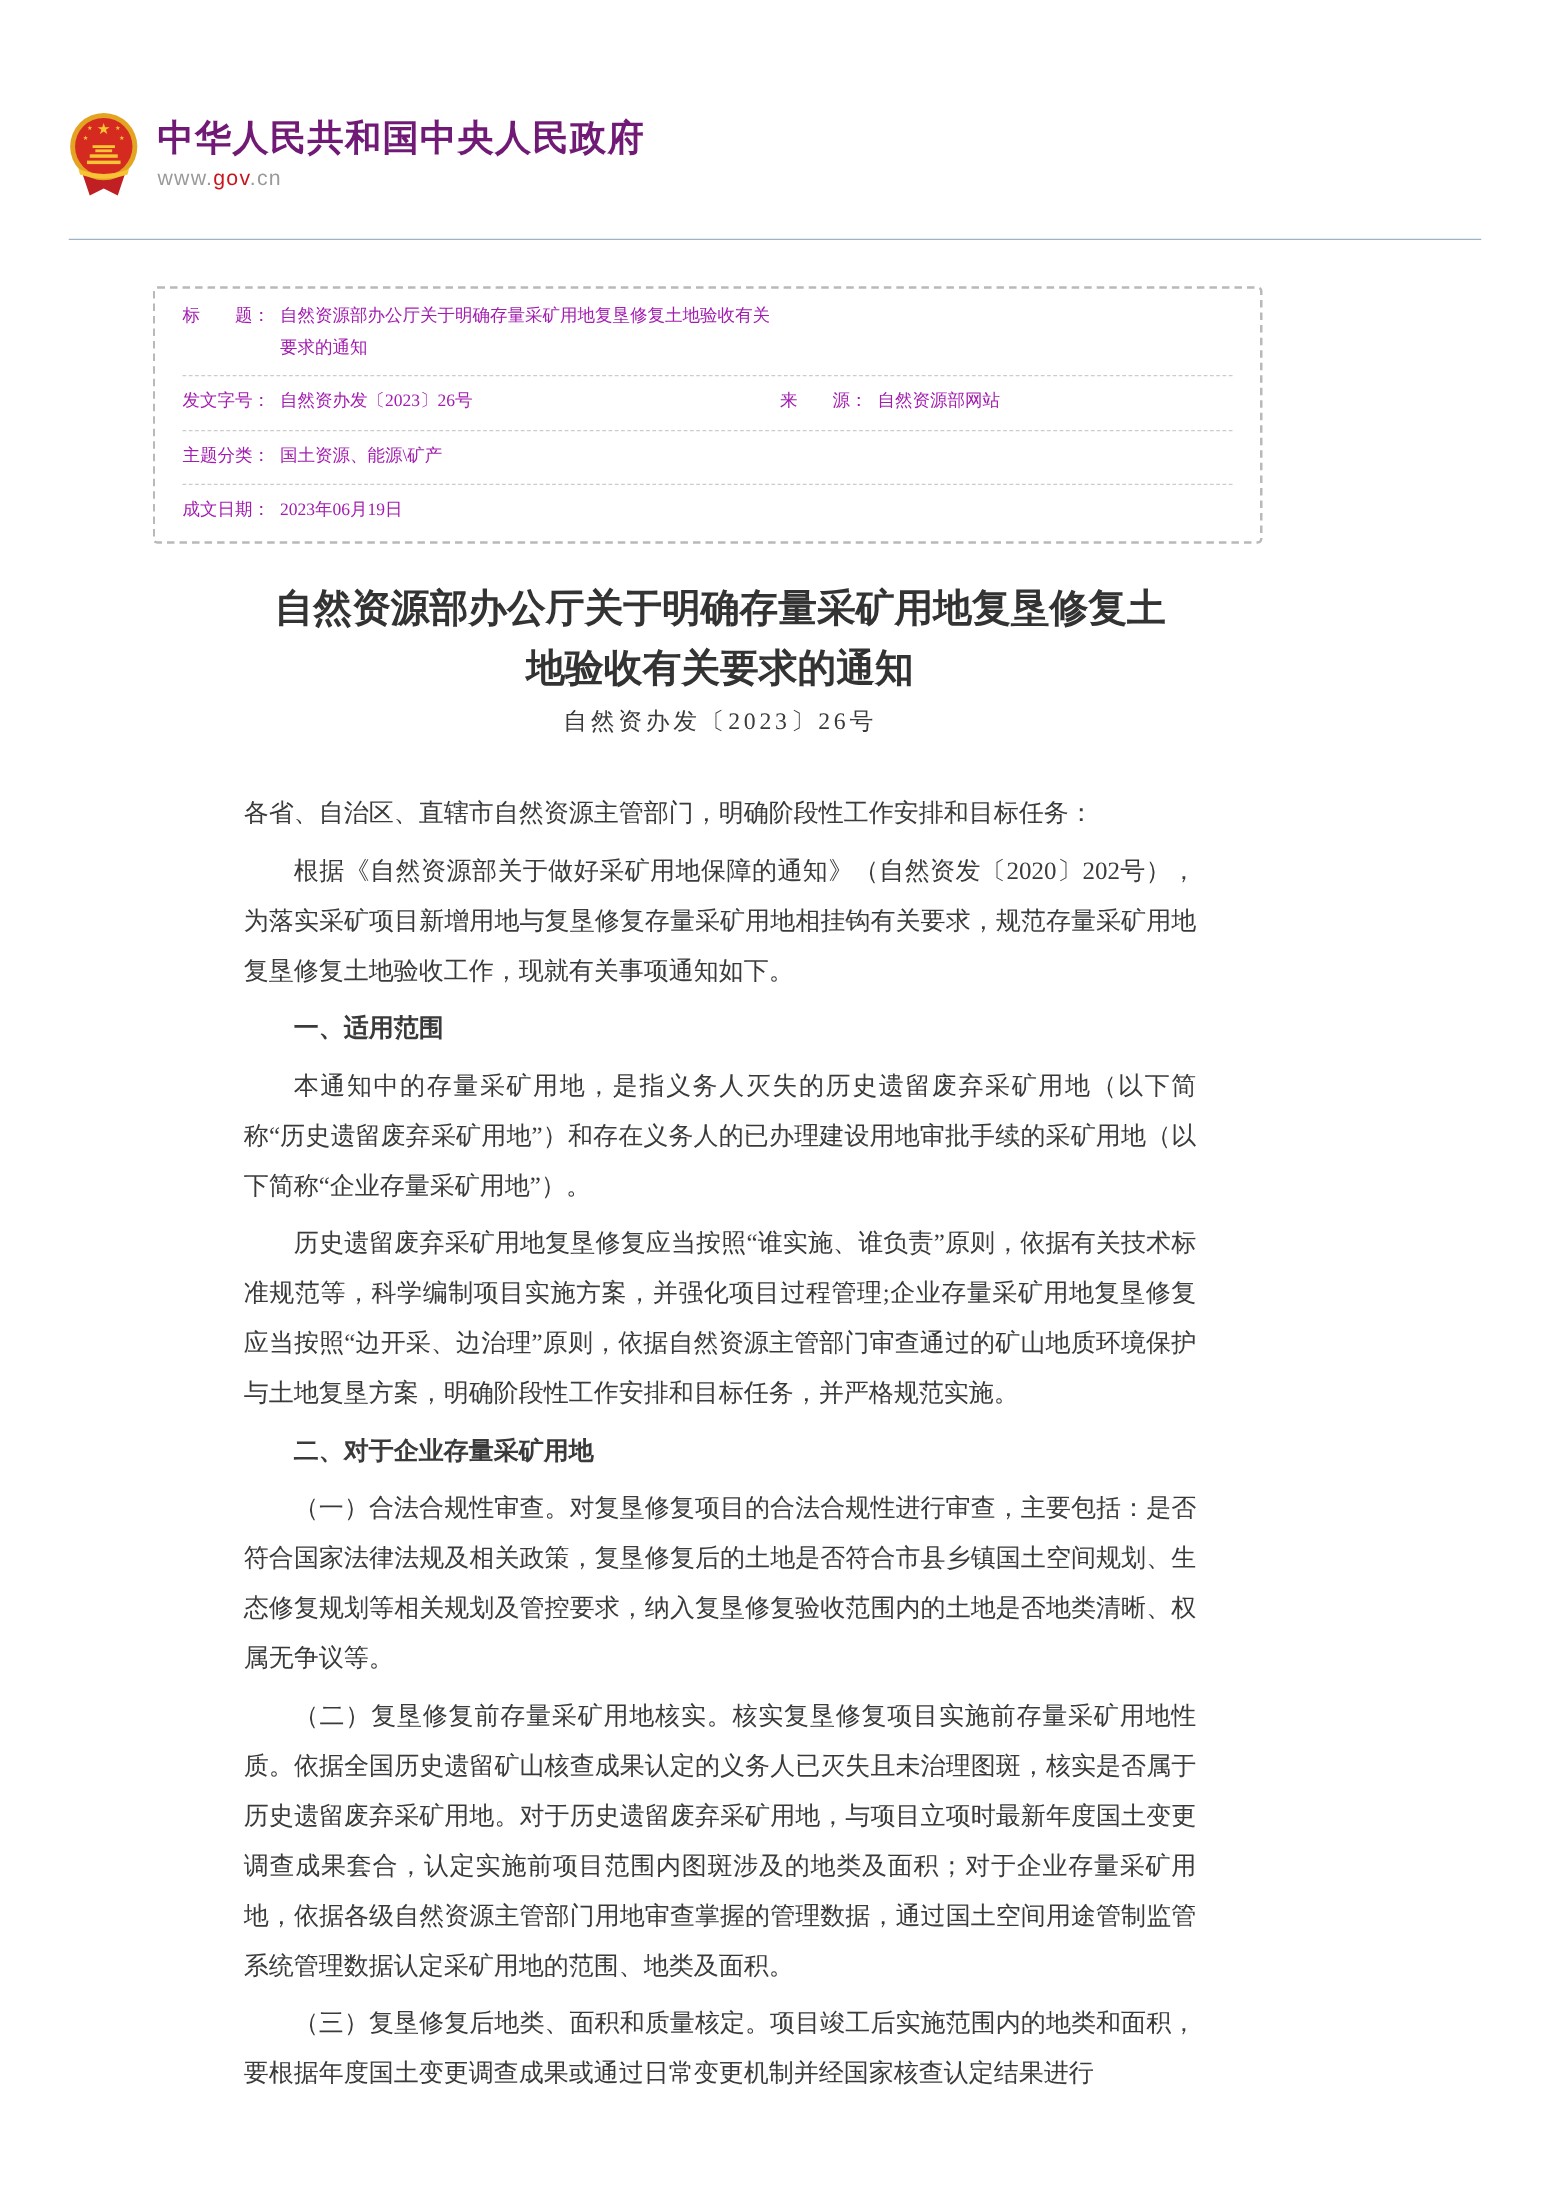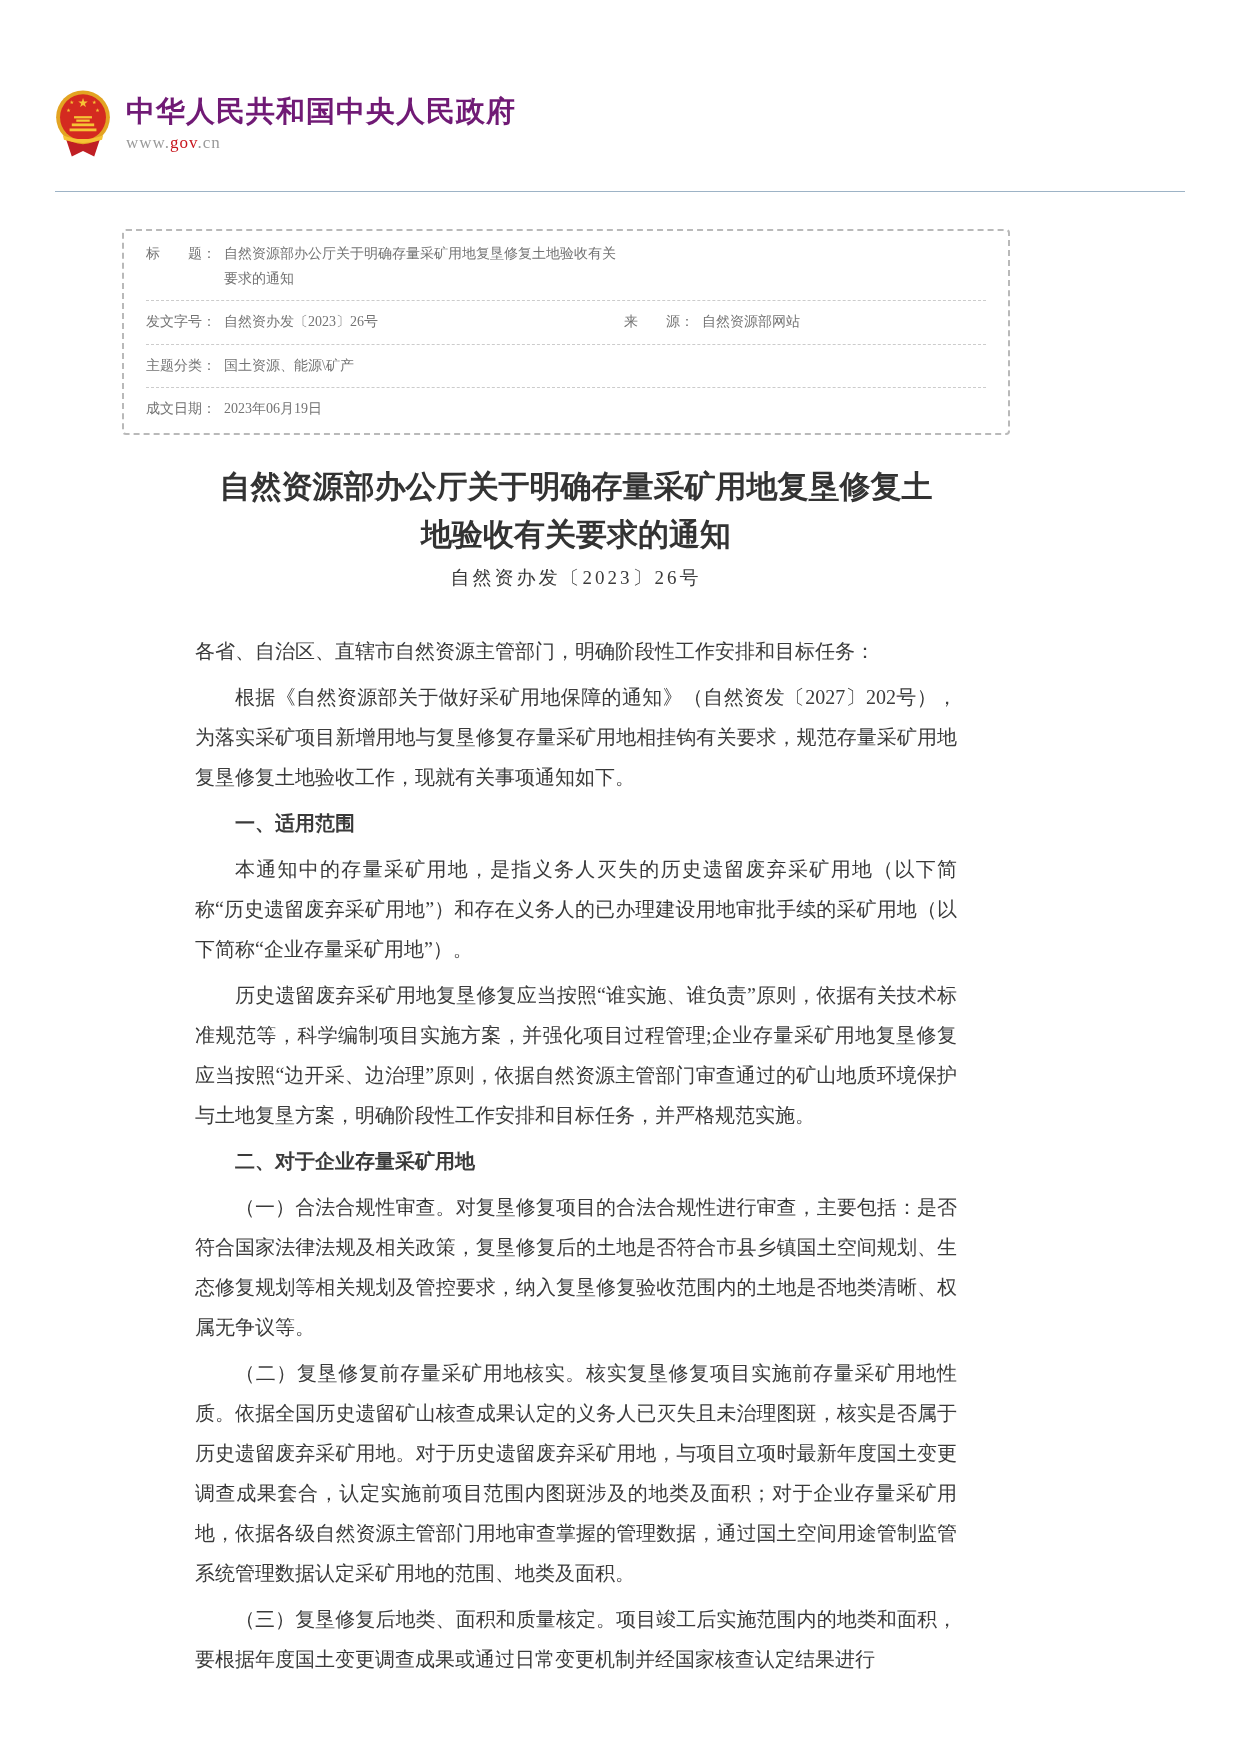--- a/index.html
+++ b/index.html
@@ -24,21 +24,21 @@
   .site-ident { display: flex; flex-direction: column; }
   .site-title {
     font-family: "Liberation Sans", "DejaVu Sans", sans-serif;
     font-weight: bold;
     font-size: 29px;
     letter-spacing: 1px;
     color: #701a75;
     line-height: 1.15;
   }
   .site-url {
-    font-family: Liberation Serif, serif;
+    font-family: Liberation Sans, sans-serif;
     font-size: 17px;
     color: #9a9a9a;
     letter-spacing: 1px;
     margin-top: 5px;
   }
   .site-url .gov { color: #c8161e; }
 
   .divider {
     border: 0;
     border-top: 1px solid #9db3c6;
@@ -47,21 +47,21 @@
 
   
   .meta-card {
     box-sizing: border-box;
     margin: 37px 0 0 122px;
     width: 888px;
     border: 2px dashed #b9b9b9;
     border-radius: 4px;
     padding: 2px 22px;
     font-size: 14px;
-    color: #737373;
+    color: #a21caf;
   }
   .meta-row {
     display: grid;
     grid-template-columns: 478px 1fr;
     align-items: center;
     padding: 9px 0;
     border-bottom: 1px dashed #cccccc;
   }
   .meta-row:last-child { border-bottom: none; }
   .meta-cell { display: flex; align-items: flex-start; line-height: 1.75; }
@@ -163,21 +163,21 @@
       </div>
       <div class="meta-cell"></div>
     </div>
   </section>
 
   <main class="doc">
     <h1 class="doc-title">自然资源部办公厅关于明确存量采矿用地复垦修复土地验收有关要求的通知</h1>
     <div class="doc-number">自然资办发〔2023〕26号</div>
 
     <p class="salutation">各省、自治区、直辖市自然资源主管部门，明确阶段性工作安排和目标任务：</p>
-    <p class="para">根据《自然资源部关于做好采矿用地保障的通知》（自然资发〔2027〕202号），为落实采矿项目新增用地与复垦修复存量采矿用地相挂钩有关要求，规范存量采矿用地复垦修复土地验收工作，现就有关事项通知如下。</p>
+    <p class="para">根据《自然资源部关于做好采矿用地保障的通知》（自然资发〔2020〕202号），为落实采矿项目新增用地与复垦修复存量采矿用地相挂钩有关要求，规范存量采矿用地复垦修复土地验收工作，现就有关事项通知如下。</p>
     <p class="heading">一、适用范围</p>
     <p class="para">本通知中的存量采矿用地，是指义务人灭失的历史遗留废弃采矿用地（以下简称“历史遗留废弃采矿用地”）和存在义务人的已办理建设用地审批手续的采矿用地（以下简称“企业存量采矿用地”）。</p>
     <p class="para">历史遗留废弃采矿用地复垦修复应当按照“谁实施、谁负责”原则，依据有关技术标准规范等，科学编制项目实施方案，并强化项目过程管理;企业存量采矿用地复垦修复应当按照“边开采、边治理”原则，依据自然资源主管部门审查通过的矿山地质环境保护与土地复垦方案，明确阶段性工作安排和目标任务，并严格规范实施。</p>
     <p class="heading">二、对于企业存量采矿用地</p>
     <p class="para">（一）合法合规性审查。对复垦修复项目的合法合规性进行审查，主要包括：是否符合国家法律法规及相关政策，复垦修复后的土地是否符合市县乡镇国土空间规划、生态修复规划等相关规划及管控要求，纳入复垦修复验收范围内的土地是否地类清晰、权属无争议等。</p>
     <p class="para">（二）复垦修复前存量采矿用地核实。核实复垦修复项目实施前存量采矿用地性质。依据全国历史遗留矿山核查成果认定的义务人已灭失且未治理图斑，核实是否属于历史遗留废弃采矿用地。对于历史遗留废弃采矿用地，与项目立项时最新年度国土变更调查成果套合，认定实施前项目范围内图斑涉及的地类及面积；对于企业存量采矿用地，依据各级自然资源主管部门用地审查掌握的管理数据，通过国土空间用途管制监管系统管理数据认定采矿用地的范围、地类及面积。</p>
     <p class="para">（三）复垦修复后地类、面积和质量核定。项目竣工后实施范围内的地类和面积，要根据年度国土变更调查成果或通过日常变更机制并经国家核查认定结果进行</p>
   </main>
 
 </div>

